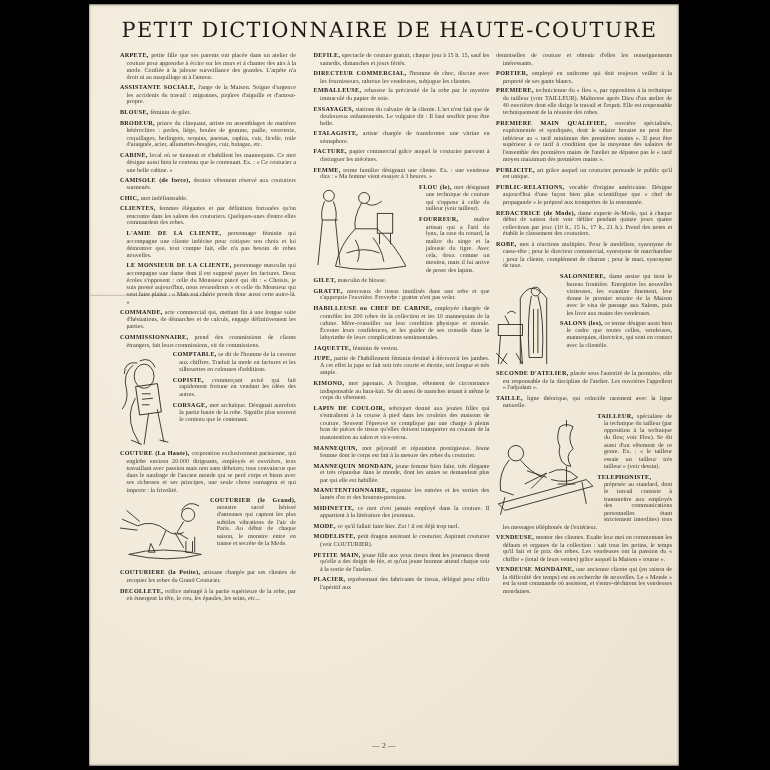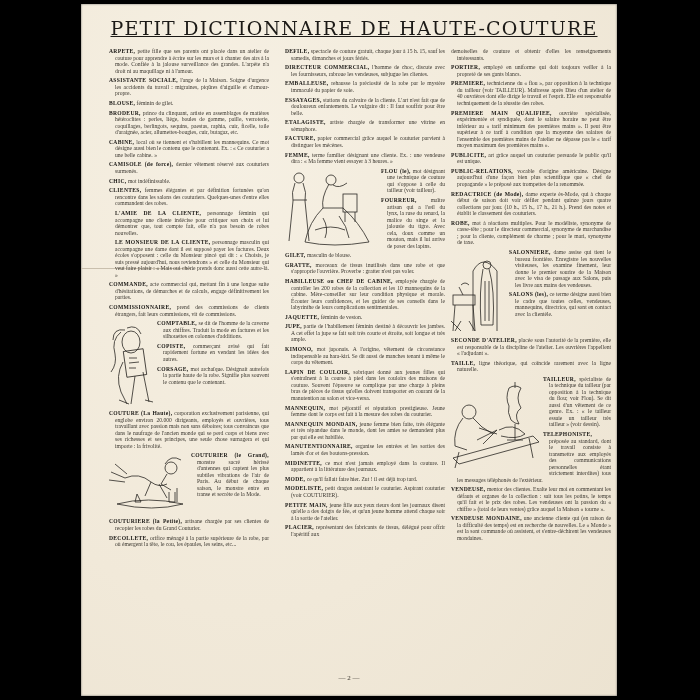--- a/index.html
+++ b/index.html
@@ -7,21 +7,21 @@
   .paper {
     position:absolute; left:81px; top:4px; width:536px; height:692px;
     background:#f3ecdd;
     background-image: radial-gradient(ellipse at 30% 20%, #f6f0e3 0%, #f1e9d9 60%, #ece3d1 100%);
     box-shadow: 0 0 2px #555 inset;
   }
   .fold { position:absolute; left:0; top:264px; width:110px; height:1px; background:#c9bfad; }
   .title {
     position:absolute; left:18px; top:13px; width:510px; text-align:center;
     font-family:"DejaVu Serif", "Liberation Serif", serif;
-    font-size:19px; letter-spacing:1.2px; color:#1c1a17; white-space:nowrap;text-decoration:underline;
+    font-size:19px; letter-spacing:1.2px; color:#1c1a17; white-space:nowrap;
   }
   .col {
     position:absolute; top:44px; width:160px;
     font-family:"Liberation Serif", "DejaVu Serif", serif;
     font-size:5.6px; line-height:6.5px; color:#3a362f; text-align:justify;
   }
   .col1 { left:28px; }
   .col2 { left:204px; }
   .col3 { left:370px; }
   .entry { margin:0 0 3.2px 0; padding-left:6px; text-indent:-6px; }

